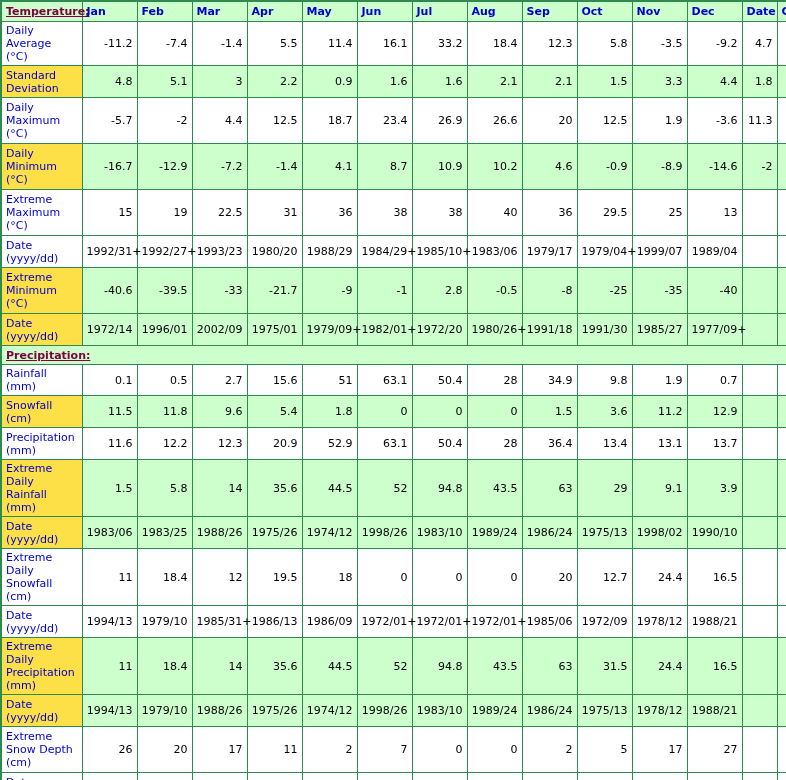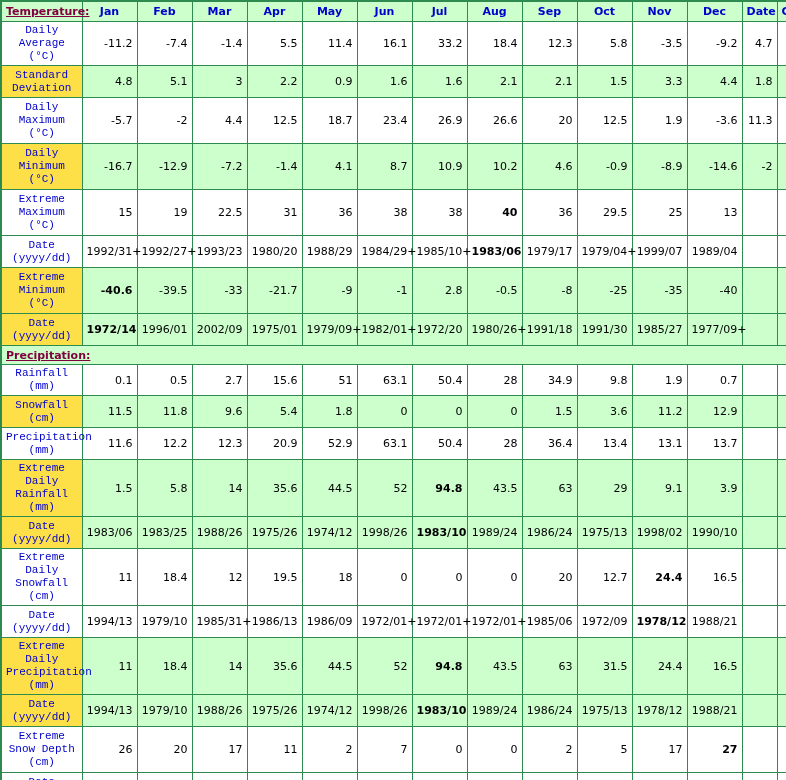--- a/index.html
+++ b/index.html
@@ -35,21 +35,20 @@
 
   
   col.c-label { width: 81px; }
   col.c-month { width: 55px; }
   col.c-year  { width: 35px; }
   col.c-code  { width: 35px; }
 
   
   tr.head td {
     background: #ccffcc;
-    text-align: center;
     font-weight: bold;
     color: #0000cc;
     height: 17px;
     padding: 1px 4px;
   }
   tr.head td.section-title {
     text-align: left;
     color: #800040;
     text-decoration: underline;
     font-weight: bold;
@@ -63,37 +62,36 @@
     font-weight: bold;
     text-decoration: underline;
     height: 16px;
     padding: 1px 4px;
   }
 
   
   td.rowlabel {
     color: #0000cc;
     font-weight: bold;
-    text-align: center;
+    text-align: left;
     padding: 2px 4px;
-    font-family: Liberation Mono, monospace;
   }
 
   
   td.val {
     text-align: right;
     color: #000000;
     padding-right: 5px;
   }
   td.code {
     text-align: right;
     color: #000000;
     padding-right: 5px;
   }
-  td.val.bold, td.code.bold { font-weight: bold; }
+  td.val.bold, td.code.bold { font-weight: normal; }
 
   
   tr.band td { background: #ccffcc; }
   tr.plain td { background: #ffffff; }
 
   
   tr.band td.rowlabel { background: #fde047; }
   tr.plain td.rowlabel { background: #ffffff; }
 
   

